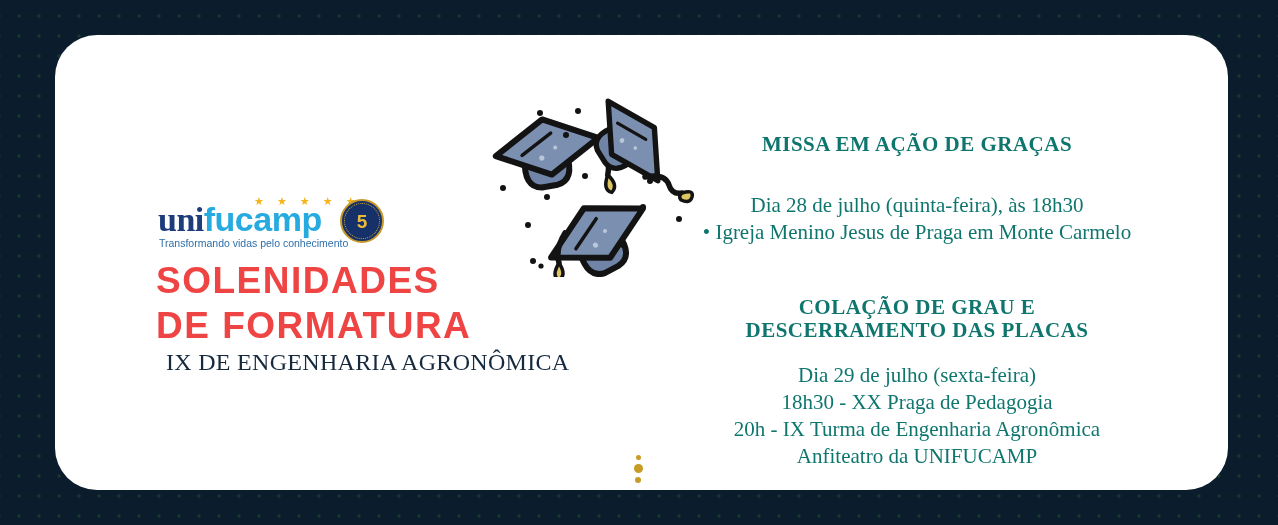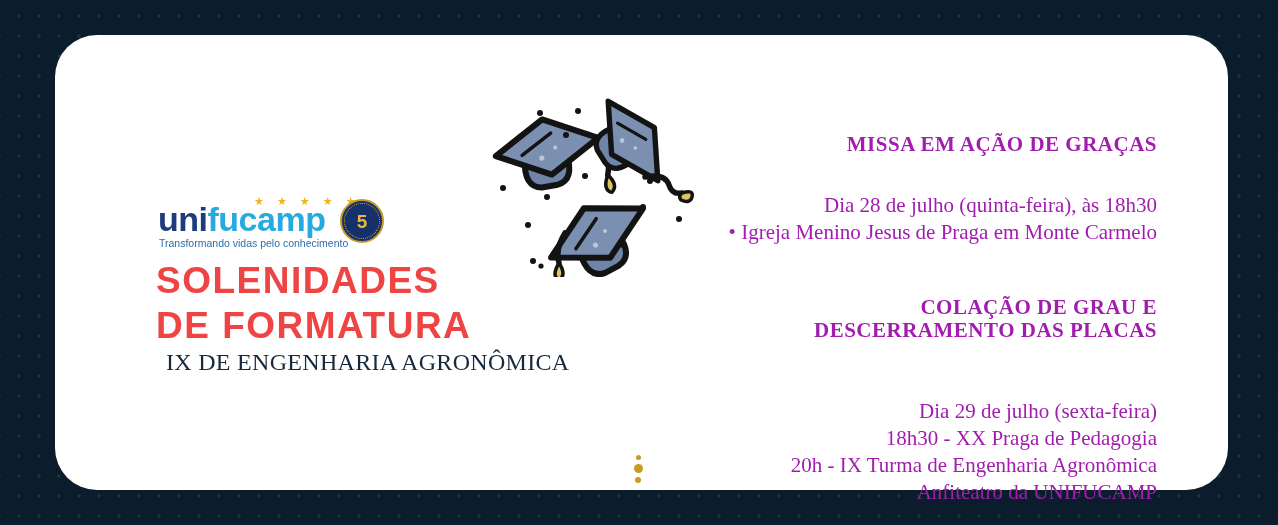--- a/index.html
+++ b/index.html
@@ -11,21 +11,21 @@
     font-family:"Liberation Sans",sans-serif;
   }
   .card{
     position:absolute;left:55px;top:35px;width:1173px;height:455px;
     background:#ffffff;border-radius:42px;
   }
   
   .logo-block{position:absolute;left:103px;top:160px;width:240px;height:60px;}
   .logo-stars{position:absolute;left:96px;top:0;font-size:11px;letter-spacing:5px;color:#f2b51c;white-space:nowrap;}
   .wordmark{position:absolute;left:0;top:7px;font-size:34px;font-weight:800;letter-spacing:-0.5px;line-height:1;white-space:nowrap;}
-  .wordmark .p1{color:#1c3c7c;}
+  .wordmark .p1{color:#1c3c7c;font-family:Liberation Serif, serif;}
   .wordmark .p2{color:#27aadf;}
   .logo-tagline{position:absolute;left:1px;top:42px;font-size:10.5px;color:#2f6fa8;white-space:nowrap;}
   .badge{
     position:absolute;left:182px;top:4px;width:44px;height:44px;border-radius:50%;
     background:#16306a;border:2px solid #c79a2a;box-sizing:border-box;
     display:flex;align-items:center;justify-content:center;
   }
   .badge-inner{
     width:34px;height:34px;border-radius:50%;border:1px dotted #d4a72c;
     display:flex;align-items:center;justify-content:center;
@@ -37,28 +37,28 @@
     font-size:37px;font-weight:800;line-height:45px;letter-spacing:1.5px;
     color:#ef4444;white-space:nowrap;
   }
   .subtitle{
     position:absolute;left:111px;top:314px;
     font-family:"Liberation Serif",serif;font-size:24px;line-height:27px;
     letter-spacing:0.3px;color:#16293d;white-space:nowrap;
   }
   
   .right-col{
-    position:absolute;left:622px;top:98px;width:480px;text-align:right;
-    font-family:"Liberation Serif",serif;color:#a21caf;
+    position:absolute;left:622px;top:98px;width:480px;text-align:center;
+    font-family:"Liberation Serif",serif;color:#0f766e;
   }
   .event-heading{font-size:21px;font-weight:bold;letter-spacing:0.5px;line-height:23px;}
   .event-details{margin-top:36px;}
   .event-details p{margin:0;font-size:21px;line-height:27px;}
   .event-block-2{margin-top:50px;font-family:Liberation Serif, serif;}
-  .event-block-2 .event-details{margin-top:56px;}
+  .event-block-2 .event-details{margin-top:20px;}
   
   .caps-svg{position:absolute;left:428px;top:50px;}
   .dots-trio{position:absolute;left:577px;top:420px;width:12px;display:flex;flex-direction:column;align-items:center;gap:4px;}
   .dot-gold{border-radius:50%;background:#c79b25;}
   .dot-s1{width:5px;height:5px;}
   .dot-m{width:9px;height:9px;}
   .dot-s2{width:6px;height:6px;}
 </style>
 </head>
 <body>

